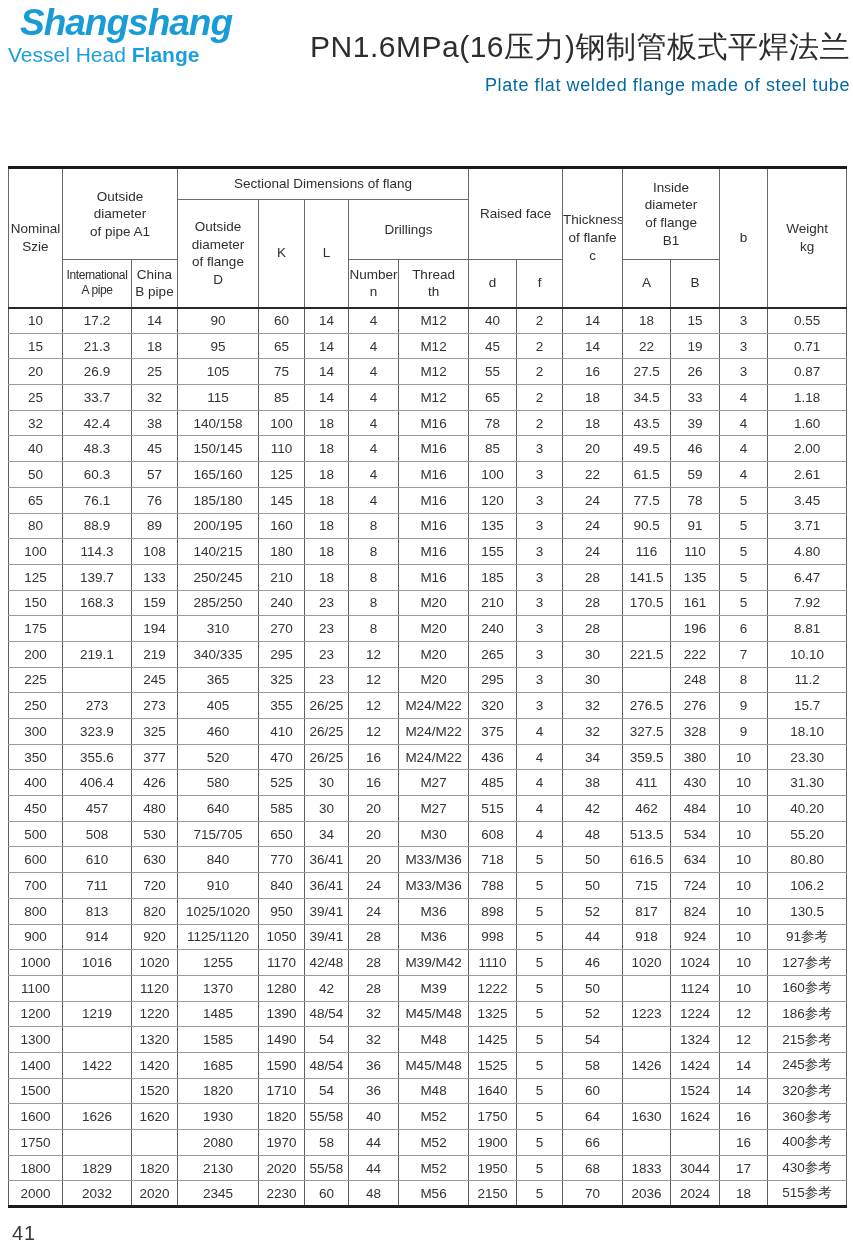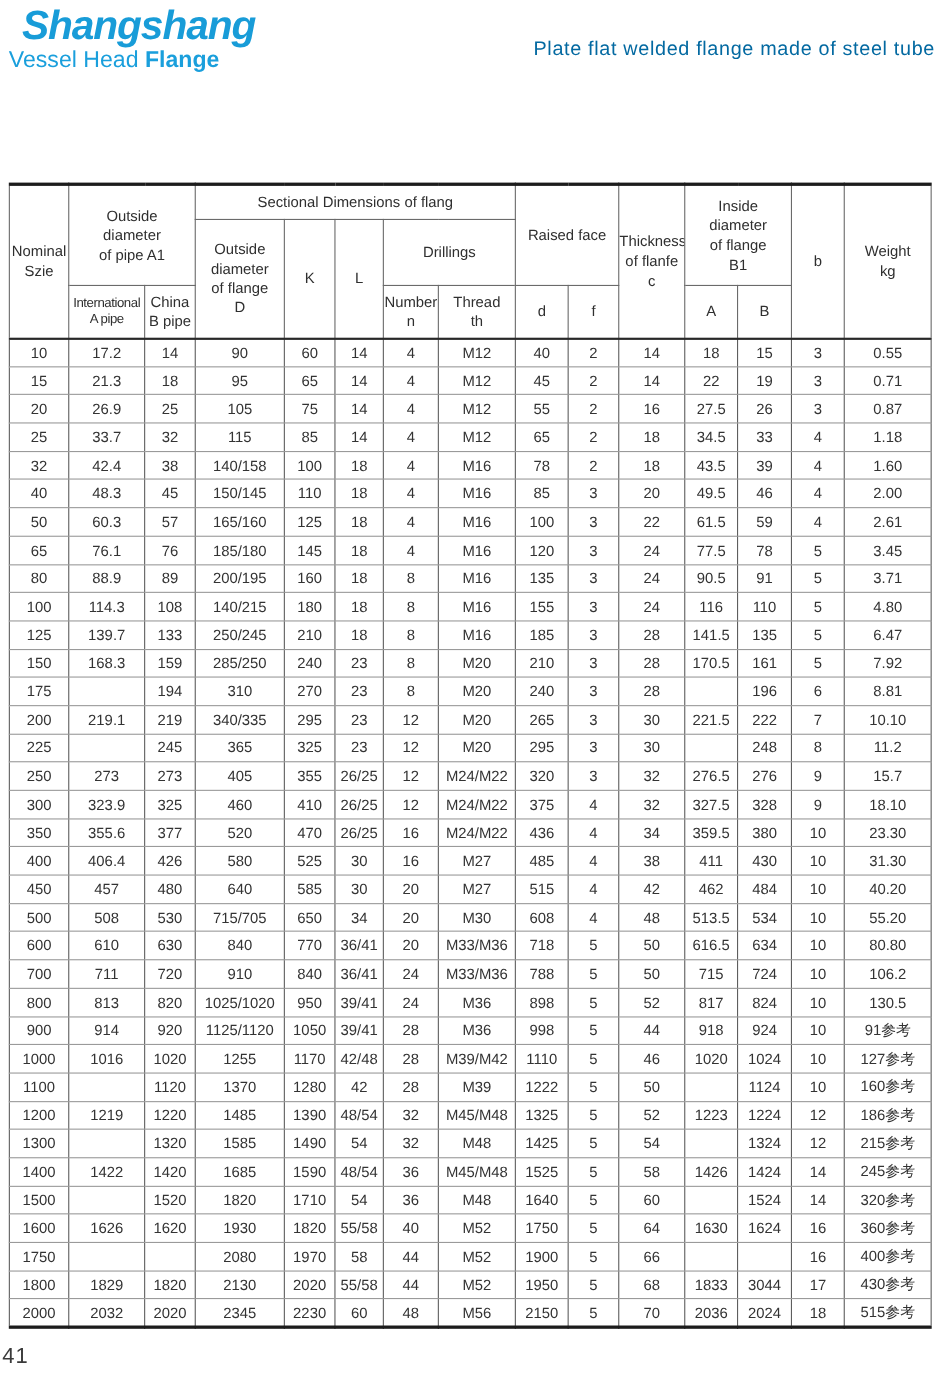--- a/index.html
+++ b/index.html
@@ -53,33 +53,34 @@
   .spec thead tr.r3 { height: 48px; }
   .spec tbody td {
     height: 25.7px; font-size: 13.5px; color: #333;
     border-top: 1px solid #9a9a9a; border-bottom: 1px solid #9a9a9a;
     border-left: 1px solid #5e5e5e; border-right: 1px solid #5e5e5e;
     white-space: nowrap;
   }
 
   
   .page-number {
-    position: absolute; left: 2px; top: 1222px;
+    position: absolute; left: 12px; top: 1222px;
     font-size: 20px; color: #3a3a3a; letter-spacing: 1px;
   }
 </style>
 </head>
 <body>
 
 <div class="logo">
   <div class="logo-name">Shangshang</div>
   <div class="logo-tagline"><span>Vessel Head </span><span class="bold">Flange</span></div>
 </div>
 
 <div class="title-block">
+  <div class="title-main">PN1.6MPa(16压力)钢制管板式平焊法兰</div>
   <div class="title-sub">Plate flat welded flange made of steel tube</div>
 </div>
 
 <table class="spec">
   <colgroup>
     <col style="width:54px">
       <col style="width:69px">
       <col style="width:46px">
     <col style="width:81px">
       <col style="width:46px">

